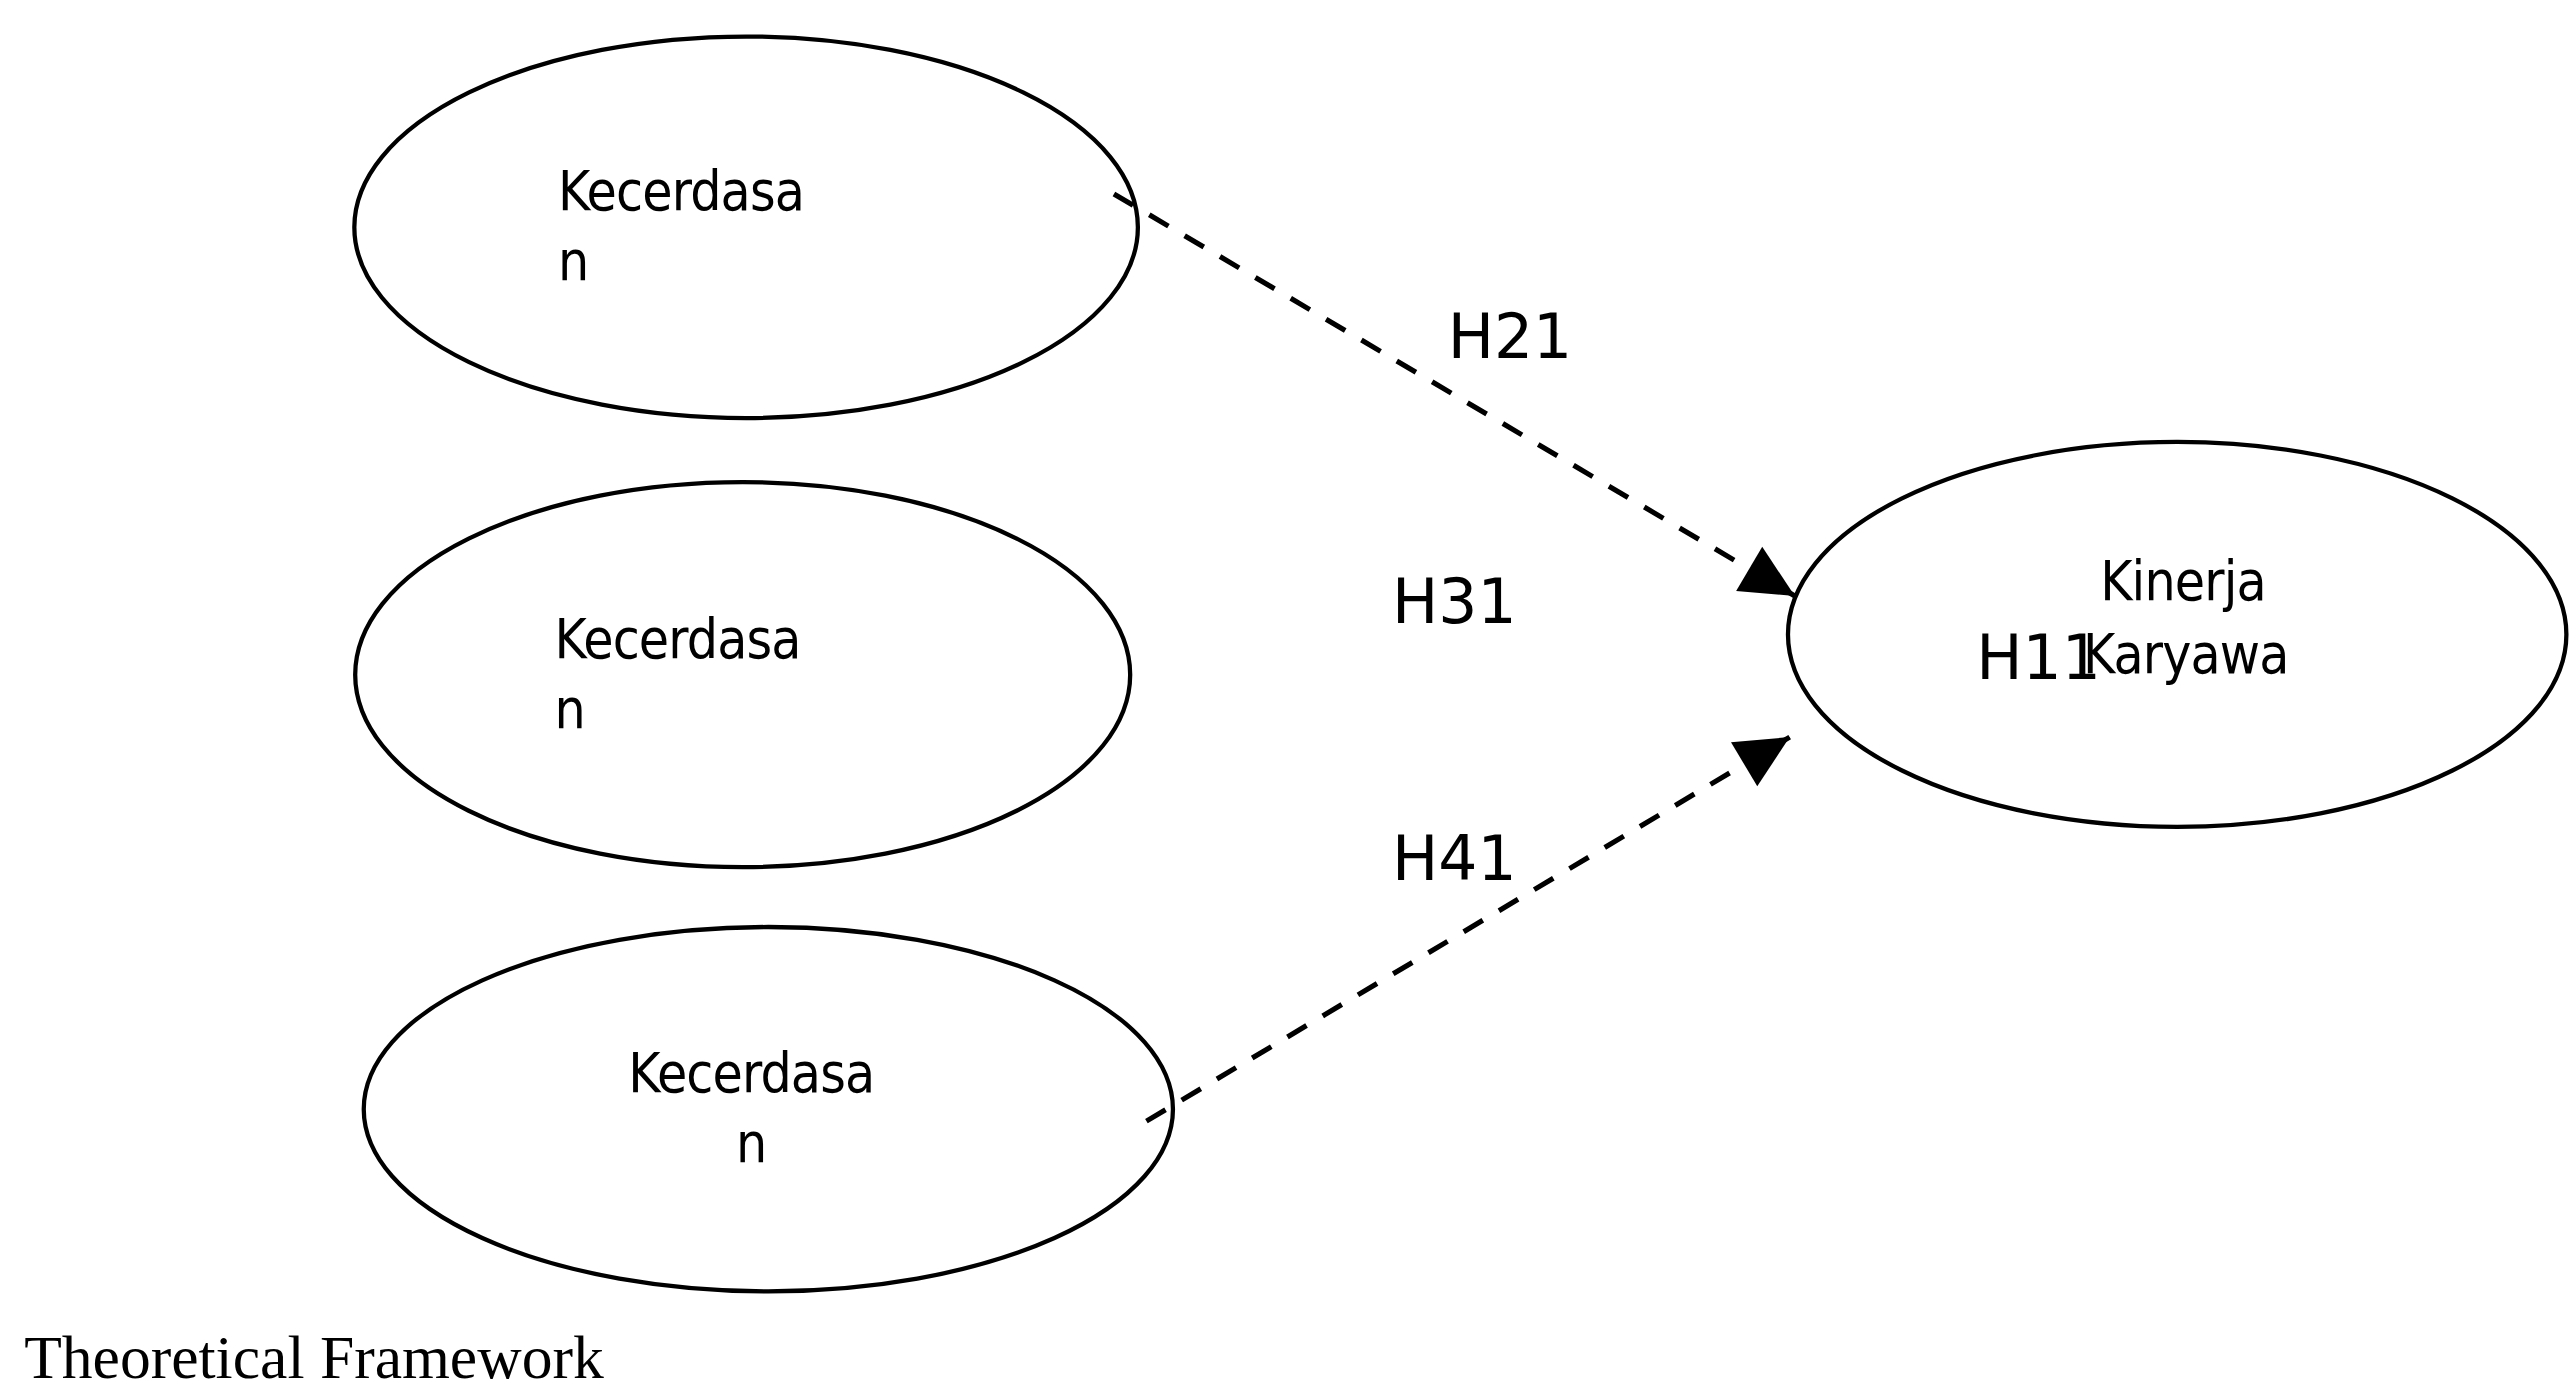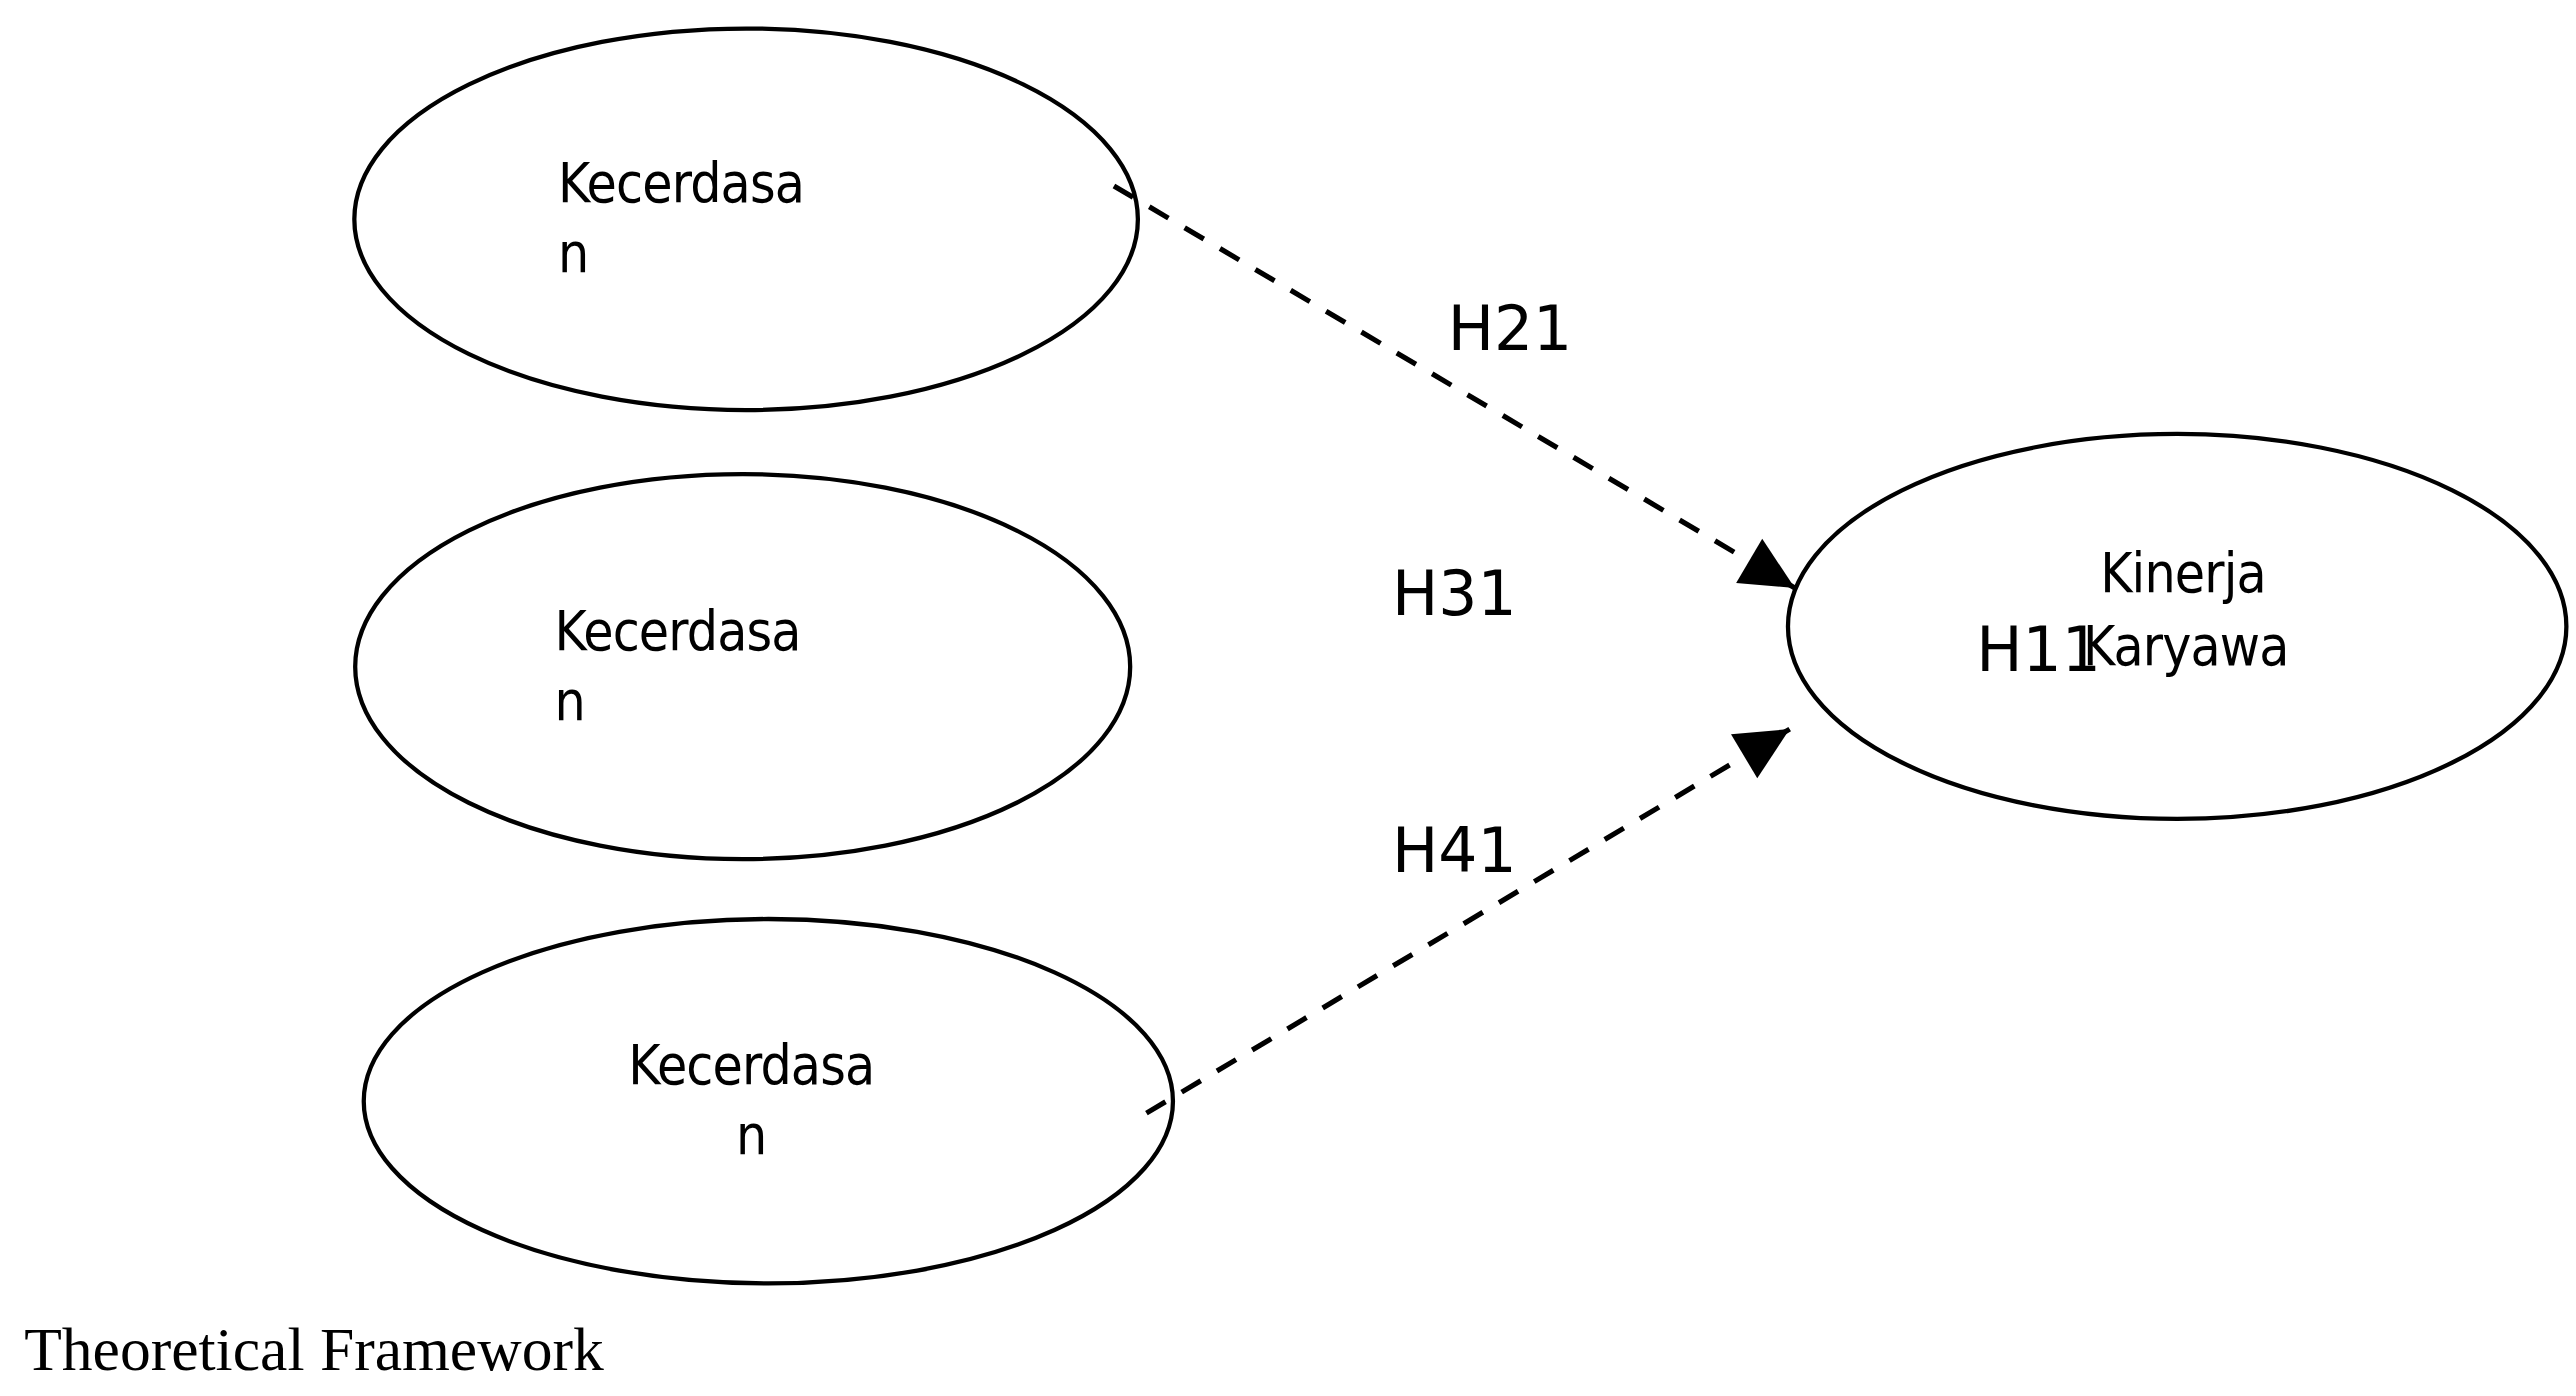--- a/index.html
+++ b/index.html
@@ -10,21 +10,21 @@
   body {
     width: 2576px;
     height: 1396px;
     position: relative;
     overflow: hidden;
     font-family: "Liberation Sans", sans-serif;
   }
   #diagram-root {
     position: absolute;
     left: 0;
-    top: 8px;
+    top: 16px;
     width: 2576px;
     height: 1100px;
   }
   svg#framework-svg {
     display: block;
     width: 2576px;
     height: 1396px;
   }
   .node-shape {
     fill: #ffffff;

